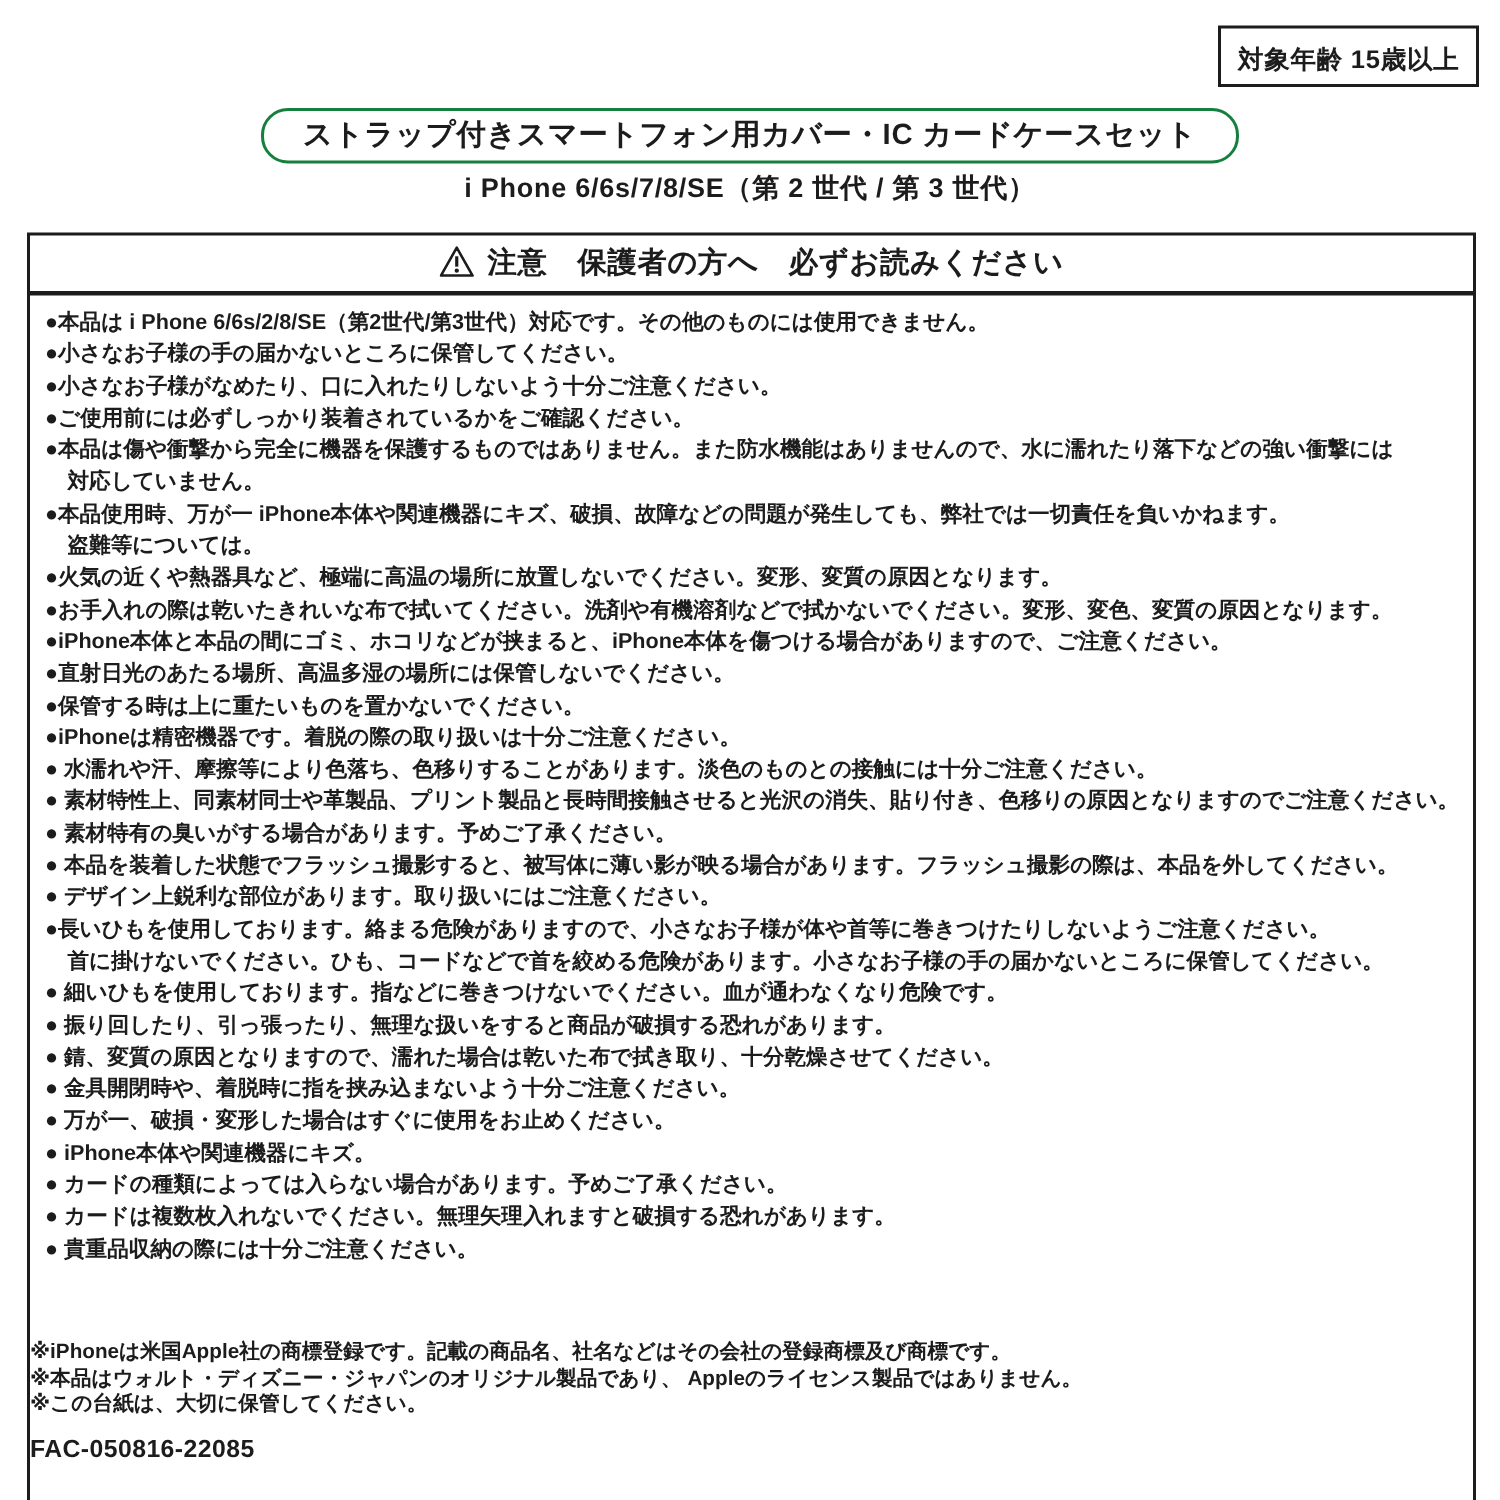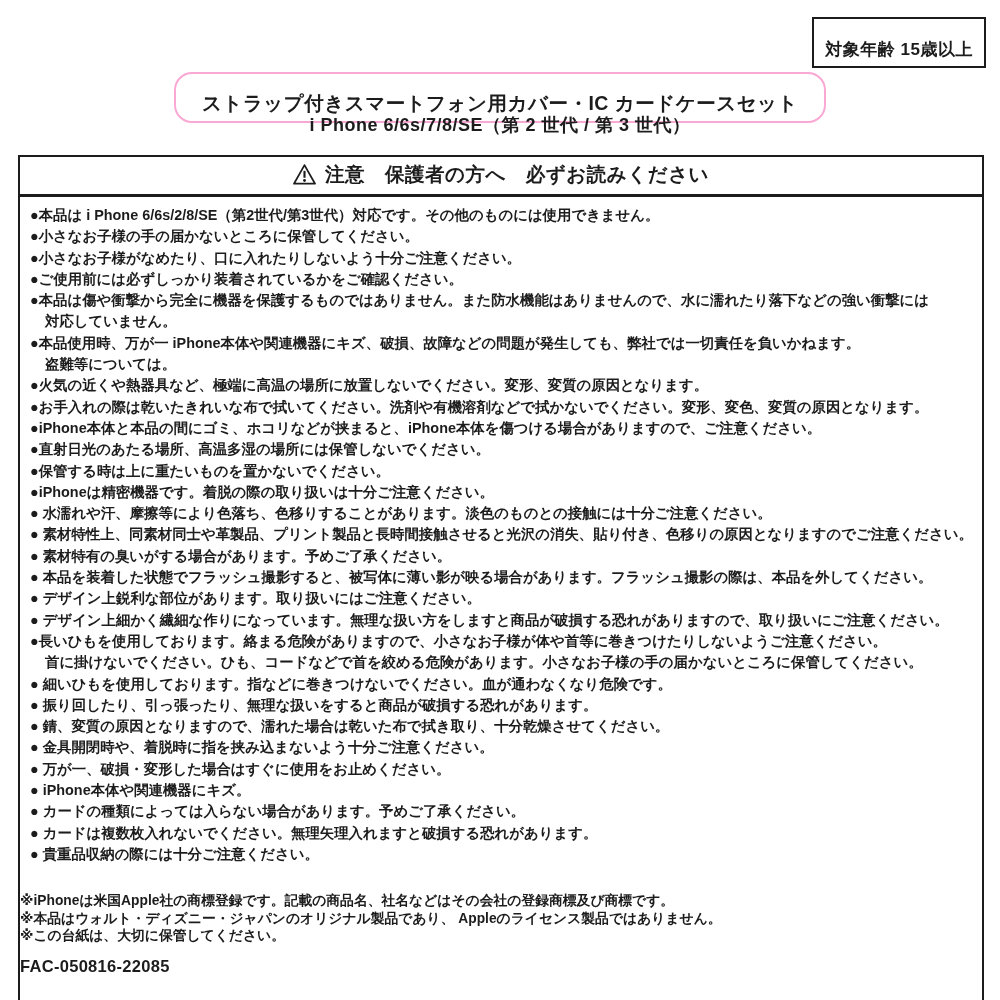--- a/index.html
+++ b/index.html
@@ -11,33 +11,33 @@
     font-weight: 700;
     position: relative;
     overflow: hidden;
   }
   .page { position: absolute; inset: 0; }
 
   .age-box {
     position: absolute;
     top: 17px; right: 14px;
     border: 2px solid #1c1c1c;
-    padding: 19px 11px 5px;
+    padding: 9px 11px 5px;
     font-size: 17px;
     letter-spacing: 0.5px;
     white-space: nowrap;
   }
 
   .title-capsule {
     position: absolute;
     top: 72px; left: 50%;
     transform: translateX(-50%);
-    border: 2px solid #f9a8d4;
+    border: 2px solid #15803d;
     border-radius: 18px;
-    padding: 16px 26px 4px;
+    padding: 2px 26px 4px;
     font-size: 19.5px;
     letter-spacing: 0.5px;
     white-space: nowrap;
   }
 
   .subtitle {
     position: absolute;
     top: 113px; left: 0;
     width: 100%;
     text-align: center;
@@ -190,24 +190,20 @@
         <div class="caution-item">
           <div class="line">● 本品を装着した状態でフラッシュ撮影すると、被写体に薄い影が映る場合があります。フラッシュ撮影の際は、本品を外してください。</div>
 
         </div>
 
         <div class="caution-item">
           <div class="line">● デザイン上鋭利な部位があります。取り扱いにはご注意ください。</div>
 
         </div>
 
-        <div class="caution-item">
-          <div class="line">● デザイン上細かく繊細な作りになっています。無理な扱い方をしますと商品が破損する恐れがありますので、取り扱いにご注意ください。</div>
-
-        </div>
 
         <div class="caution-item">
           <div class="line">●長いひもを使用しております。絡まる危険がありますので、小さなお子様が体や首等に巻きつけたりしないようご注意ください。</div>
           <div class="line cont">首に掛けないでください。ひも、コードなどで首を絞める危険があります。小さなお子様の手の届かないところに保管してください。</div>
         </div>
 
         <div class="caution-item">
           <div class="line">● 細いひもを使用しております。指などに巻きつけないでください。血が通わなくなり危険です。</div>
 
         </div>

